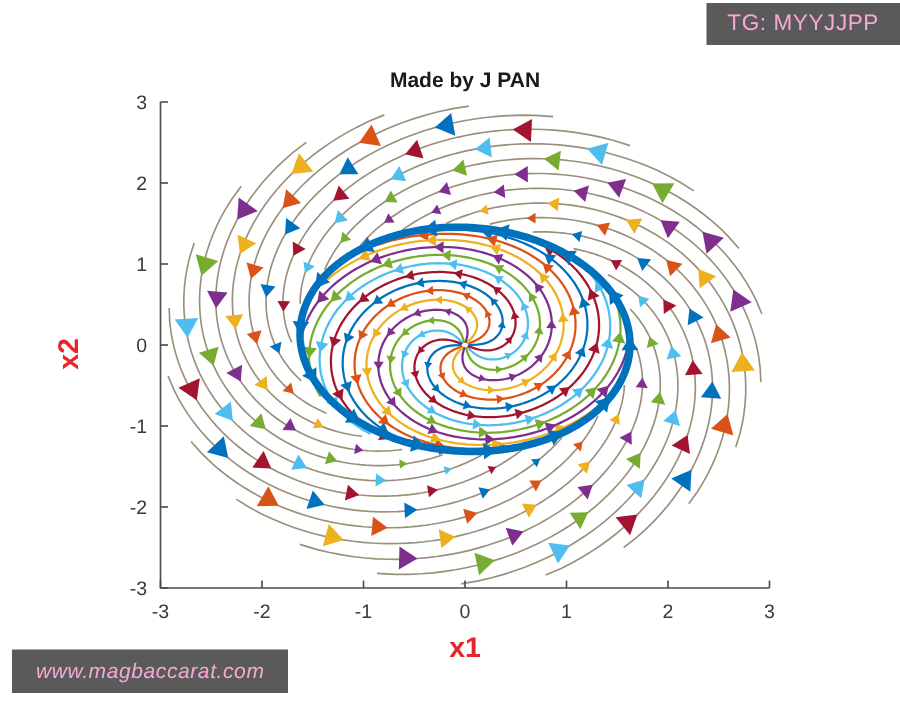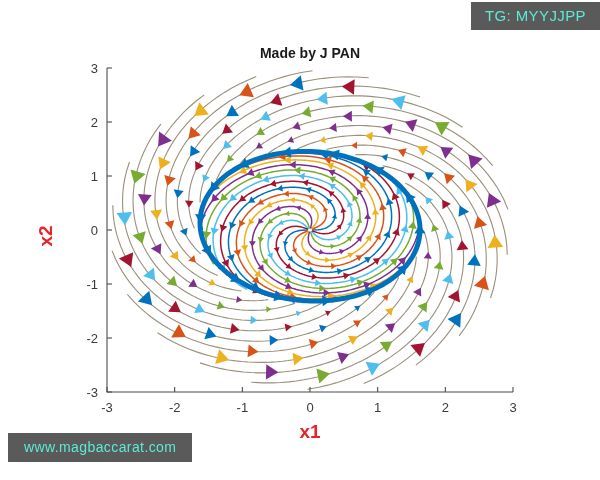--- a/index.html
+++ b/index.html
@@ -9,34 +9,35 @@
     font-family:"Liberation Sans", sans-serif;
     position:relative;
     overflow:hidden;
   }
   #figure{
     position:absolute;left:0;top:0;width:600px;height:480px;
   }
   .badge{
     position:absolute;
     background:#5a5a5a;
-    color:#5eead4;
+    color:#f9a8d4;
     font-family:"Liberation Sans", sans-serif;
     letter-spacing:.4px;
     display:flex;align-items:flex-end;justify-content:center;
   }
   #tg-badge{
     right:0;top:2px;
     padding:5px 14px 6px 14px;
     font-size:15px;
   }
   #site-badge{
     left:8px;bottom:18px;
     padding:6px 16px 7px 16px;
     font-size:14px;
+    font-style:italic;
   }
   .axis-line{stroke:#4d4d4d;stroke-width:1.1;fill:none;}
   .tick{stroke:#4d4d4d;stroke-width:1.1;}
   .ticklabel{fill:#3a3a3a;font-family:"Liberation Sans",sans-serif;font-size:13px;}
   .axtitle{font-family:"Liberation Sans",sans-serif;font-weight:bold;font-size:19px;}
   .plottitle{fill:#1a1a1a;font-family:"Liberation Sans",sans-serif;font-weight:bold;font-size:14px;}
 </style>
 </head>
 <body>
 

